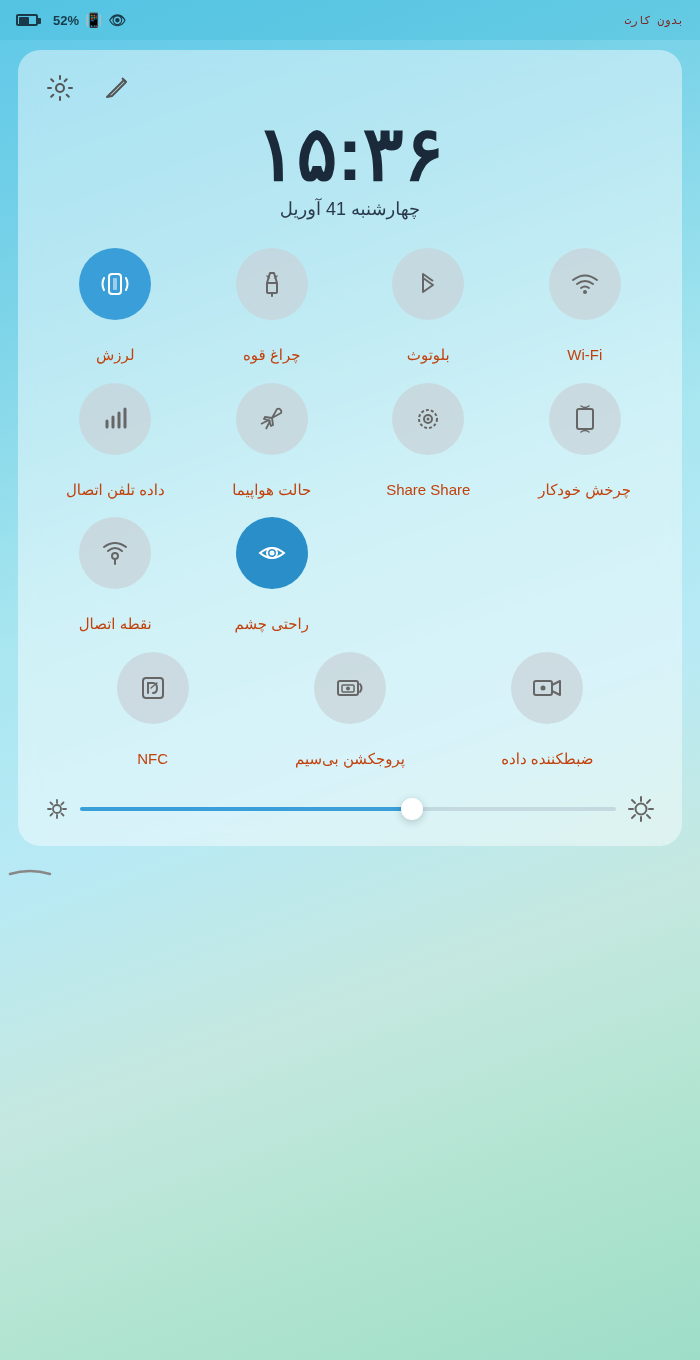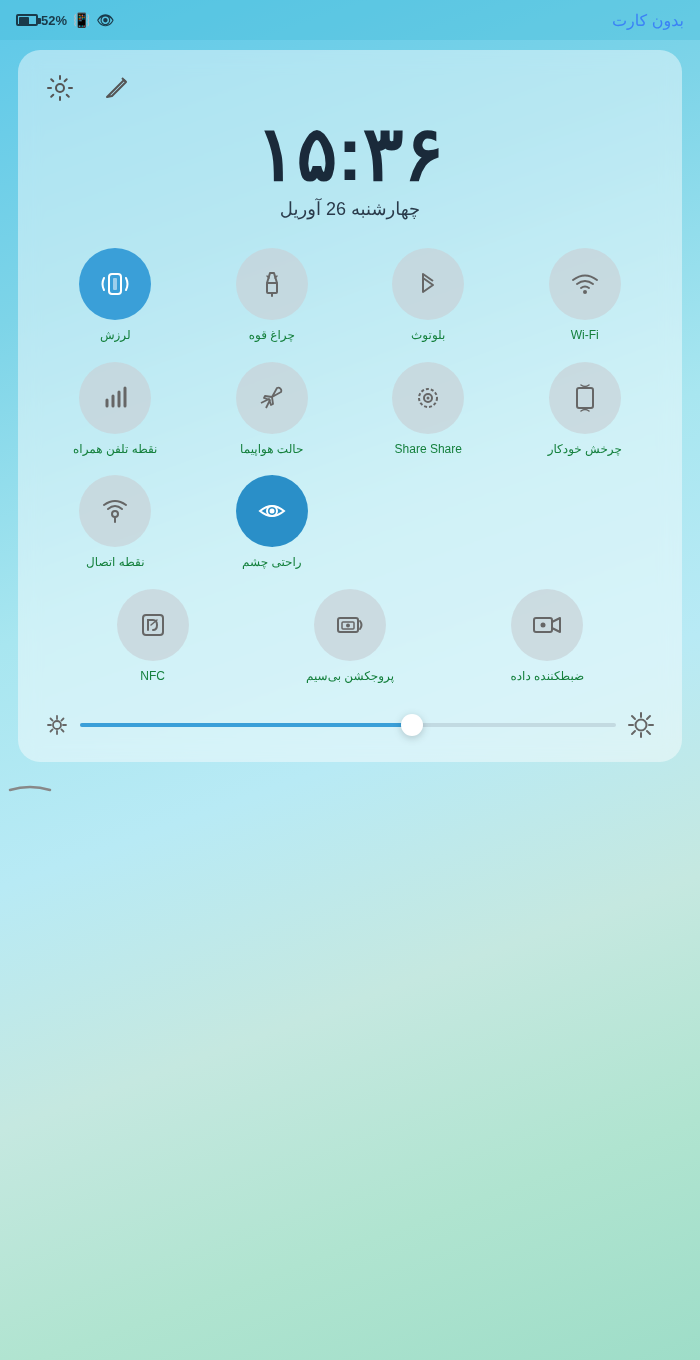--- a/index.html
+++ b/index.html
@@ -24,24 +24,25 @@
     }
     .status-left {
       display: flex;
       align-items: center;
       gap: 6px;
       color: #1a3a4a;
       font-size: 13px;
       font-weight: 600;
     }
     .status-right {
-      color: #3b82f6;
-      font-size: 16px;
+      color: #7f1d1d;
+      font-size: 11px;
       font-weight: 500;
       direction: rtl;
+      font-family: Liberation Mono, monospace;
     }
     .battery-icon {
       display: inline-block;
       width: 22px;
       height: 12px;
       border: 2px solid #1a3a4a;
       border-radius: 2px;
       position: relative;
     }
     .battery-icon::after {
@@ -142,26 +143,27 @@
       color: #fff;
     }
     .control-circle.active-blue-2 {
       background: #2a8fc8;
       color: #fff;
     }
     .control-circle.highlighted {
       border: 3px solid #e8303a;
     }
     .control-label {
-      font-size: 12px;
-      color: #15803d;
+      font-size: 15px;
+      color: #c2410c;
       text-align: center;
       direction: rtl;
       font-weight: 500;
       line-height: 1.3;
+      margin-top: 17px;
     }
 
     
     .controls-bottom {
       display: grid;
       grid-template-columns: repeat(3, 1fr);
       gap: 18px 12px;
       margin-top: 18px;
       padding: 0 18px;
     }
@@ -216,21 +218,21 @@
     }
 
     
     svg { display: block; }
   </style>
 </head>
 <body>
 
 <div class="status-bar">
   <div class="status-left">
-    <span style="display:inline-flex;align-items:center;gap:3px;">
+    <span style="display:inline-flex;align-items:center;gap:15px;">
       <span class="battery-icon">
           <span class="battery-fill"></span>
         </span>
       <span style="font-size:13px;font-weight:600;">52%</span>
     </span>
     <span style="font-size:14px;">📳</span>
     <span style="font-size:14px;">👁</span>
   </div>
   <div class="status-right">بدون کارت</div>
 </div>
@@ -247,21 +249,21 @@
     <div class="top-icon">
       <svg width="28" height="28" viewBox="0 0 28 28" fill="none">
         <path d="M5 23L8 20L22 6L24 8L10 22L5 23Z" stroke="#555" stroke-width="2" stroke-linejoin="round" fill="none"></path>
         <path d="M20 4l4 4" stroke="#555" stroke-width="2"></path>
       </svg>
     </div>
   </div>
 
   <div class="clock-section">
     <div class="clock-time">۱۵:۳۶</div>
-    <div class="clock-date">چهارشنبه 26 آوریل</div>
+    <div class="clock-date">چهارشنبه 41 آوریل</div>
   </div>
 
   <div class="controls-grid">
 
     <div class="control-item">
       <div class="control-circle active-blue">
         <svg width="32" height="32" viewBox="0 0 32 32" fill="none">
           <rect x="10" y="6" width="12" height="20" rx="3" stroke="white" stroke-width="2" fill="none"></rect>
           <path d="M5 10 Q2 16 5 22" stroke="white" stroke-width="2" fill="none" stroke-linecap="round"></path>
           <path d="M27 10 Q30 16 27 22" stroke="white" stroke-width="2" fill="none" stroke-linecap="round"></path>
@@ -307,21 +309,21 @@
 
     <div class="control-item">
       <div class="control-circle">
         <svg width="28" height="28" viewBox="0 0 28 28" fill="none">
           <line x1="6" y1="22" x2="6" y2="16" stroke="#666" stroke-width="3" stroke-linecap="round"></line>
           <line x1="12" y1="22" x2="12" y2="12" stroke="#666" stroke-width="3" stroke-linecap="round"></line>
           <line x1="18" y1="22" x2="18" y2="8" stroke="#666" stroke-width="3" stroke-linecap="round"></line>
           <line x1="24" y1="22" x2="24" y2="4" stroke="#666" stroke-width="3" stroke-linecap="round"></line>
         </svg>
       </div>
-      <span class="control-label">نقطه تلفن همراه</span>
+      <span class="control-label">داده تلفن اتصال</span>
     </div>
 
     <div class="control-item">
       <div class="control-circle">
         <svg width="30" height="30" viewBox="0 0 30 30" fill="none">
           <path d="M4 20l8-4 2 6 2-1-1-7 9-5a3 3 0 0 0-4-4l-5 9-7-1-1 2 6 2-4 8" stroke="#666" stroke-width="1.8" fill="none" stroke-linejoin="round"></path>
         </svg>
       </div>
       <span class="control-label">حالت هواپیما</span>
     </div>

